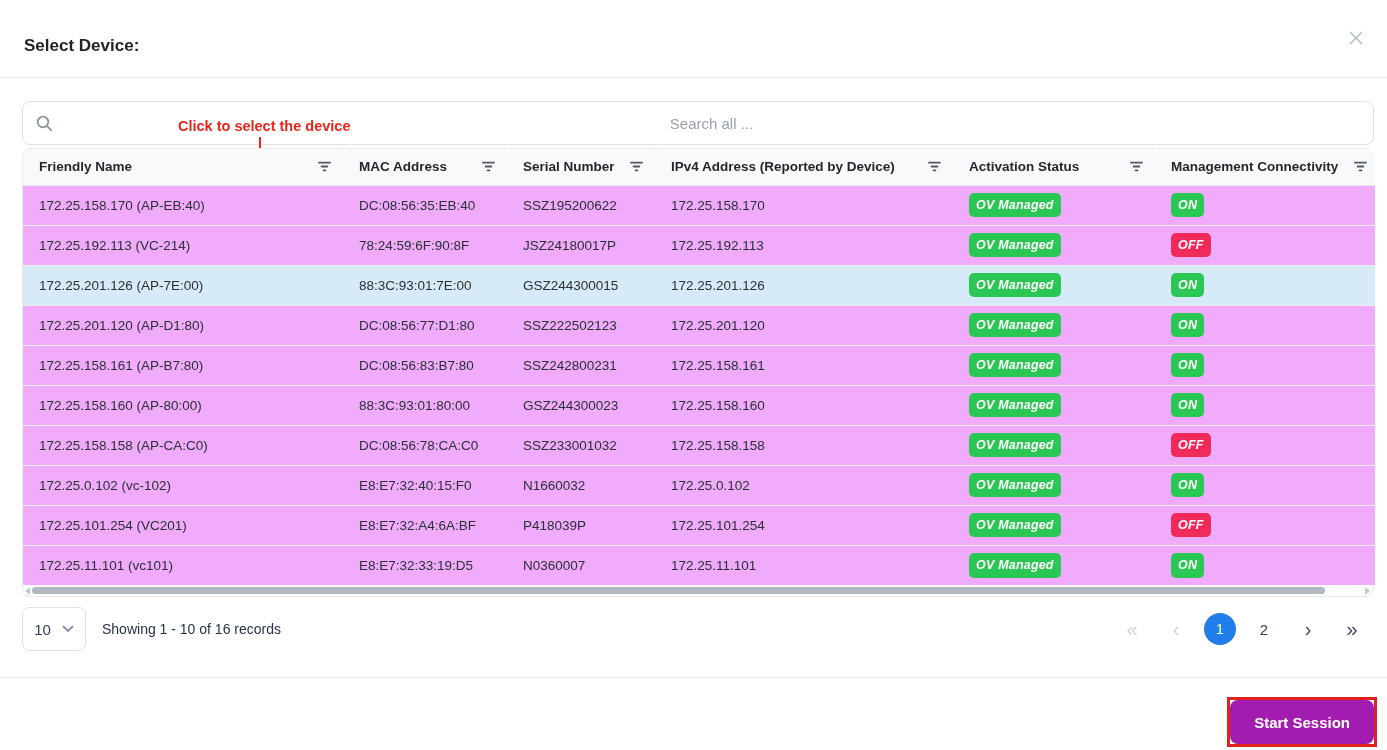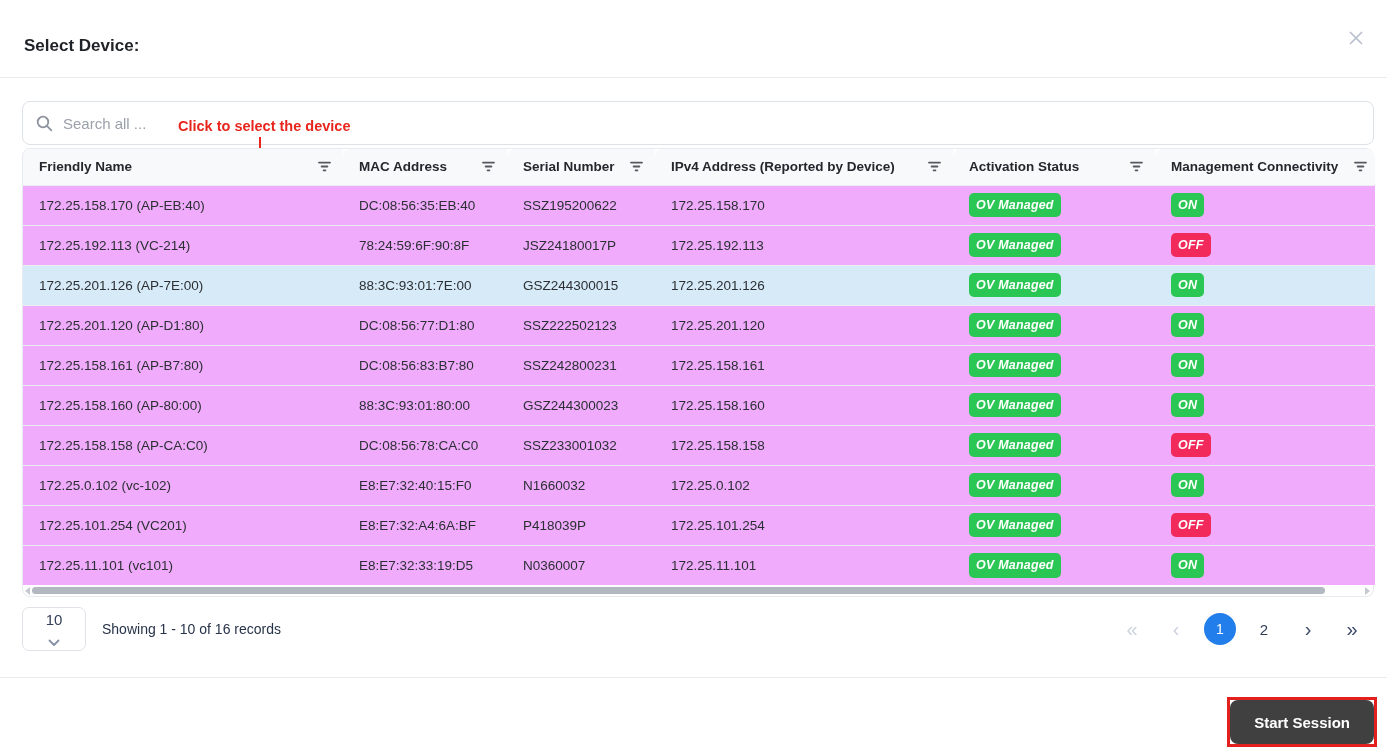--- a/index.html
+++ b/index.html
@@ -11,21 +11,21 @@
   .modal-title { position:absolute; left:24px; top:36px; font-size:17px; font-weight:bold; color:#1f2226; }
   .close-btn { position:absolute; right:20px; top:28px; width:22px; height:22px; display:flex; align-items:center; justify-content:center; cursor:pointer; background:none; border:none; }
   .divider { position:absolute; left:0; width:1387px; height:1px; background:#e9ebee; }
   .divider.top { top:77px; }
   .divider.bottom { top:677px; }
 
   
   .search-box { position:absolute; left:22px; top:101px; width:1352px; height:44px;
     border:1px solid #dde2e8; border-radius:8px; display:flex; align-items:center; padding:0 13px; background:#fff; }
   .search-box input { border:none; outline:none; flex:1; margin-left:10px; font-size:15px; color:#3a414b;
-    font-family:"Liberation Sans", sans-serif; background:transparent; }
+    font-family:"Liberation Sans", sans-serif; background:transparent;text-align:center; }
   .search-box input::placeholder { color:#9aa1ac; }
 
   
   .annotation-text { position:absolute; left:178px; top:118px; color:#e8251d; font-weight:bold; font-size:14.5px; }
   .annotation-line { position:absolute; left:259px; top:137px; width:2px; height:138px; background:#e8251d; }
   .annotation-head { position:absolute; left:253px; top:274px; width:0; height:0;
     border-left:7px solid transparent; border-right:7px solid transparent; border-top:13px solid #e8251d; }
 
   
   .table-wrap { position:absolute; left:22px; top:148px; width:1352px; border:1px solid #e7eaef; border-radius:8px; background:#fff; }
@@ -48,36 +48,36 @@
   .hscroll { position:relative; height:11px; }
   .hscroll-thumb { position:absolute; left:9px; right:48px; top:2px; height:7px; background:#b2b8bf; border-radius:4px; cursor:pointer; }
   .hscroll-arrow { position:absolute; top:2px; width:0; height:0; }
   .hscroll-arrow.left  { left:2px;  border-top:4px solid transparent; border-bottom:4px solid transparent; border-right:5px solid #c5cad0; }
   .hscroll-arrow.right { right:3px; border-top:4px solid transparent; border-bottom:4px solid transparent; border-left:5px solid #c5cad0; }
 
   
   .pagination-bar { position:absolute; left:22px; top:607px; width:1352px; height:44px; display:flex; align-items:center; }
   .page-size { width:64px; height:44px; border:1px solid #dfe3e8; border-radius:7px; background:#fff;
     display:flex; align-items:center; justify-content:center; gap:11px; color:#35415a; font-size:15px; cursor:pointer;
-    font-family:"Liberation Sans", sans-serif;flex-direction:column; }
+    font-family:"Liberation Sans", sans-serif; }
   .summary { margin-left:16px; color:#273349; font-size:14px; }
   .pager { margin-left:auto; display:flex; align-items:center; }
   .pg-btn { width:44px; text-align:center; font-size:20px; line-height:1; color:#3b4a68; background:none; border:none; cursor:pointer;
     font-family:"Liberation Sans", sans-serif; }
   .pg-btn.disabled { color:#ccd2dd; cursor:default; }
   .pg-num { width:44px; height:32px; display:flex; align-items:center; justify-content:center;
     font-size:15px; color:#323f58; background:none; border:none; cursor:pointer; font-family:"Liberation Sans", sans-serif; }
   .pg-num.active { width:32px; min-width:32px; margin:0 6px; border-radius:50%; background:#217eea; color:#fff; font-size:14px; }
 
   
   .footer-buttons { position:absolute; right:10px; top:697px; display:flex; align-items:center; gap:9px; }
   .cancel-btn { height:44px; padding:0 25px; background:#f0f2f5; border:none; border-radius:8px;
     color:#3b424d; font-size:15px; cursor:pointer; font-family:"Liberation Sans", sans-serif; }
   .start-annotation { border:3px solid #e2201d; }
-  .start-btn { display:block; height:44px; padding:0 24px; background:#404040; border:none; border-radius:8px;
+  .start-btn { display:block; height:44px; padding:0 24px; background:#a21caf; border:none; border-radius:8px;
     color:#fff; font-size:15px; font-weight:600; cursor:pointer; font-family:"Liberation Sans", sans-serif; }
 </style>
 </head>
 <body>
 
 <div class="page">
 
   <div class="modal-title">Select Device:</div>
 
   <button class="close-btn">

